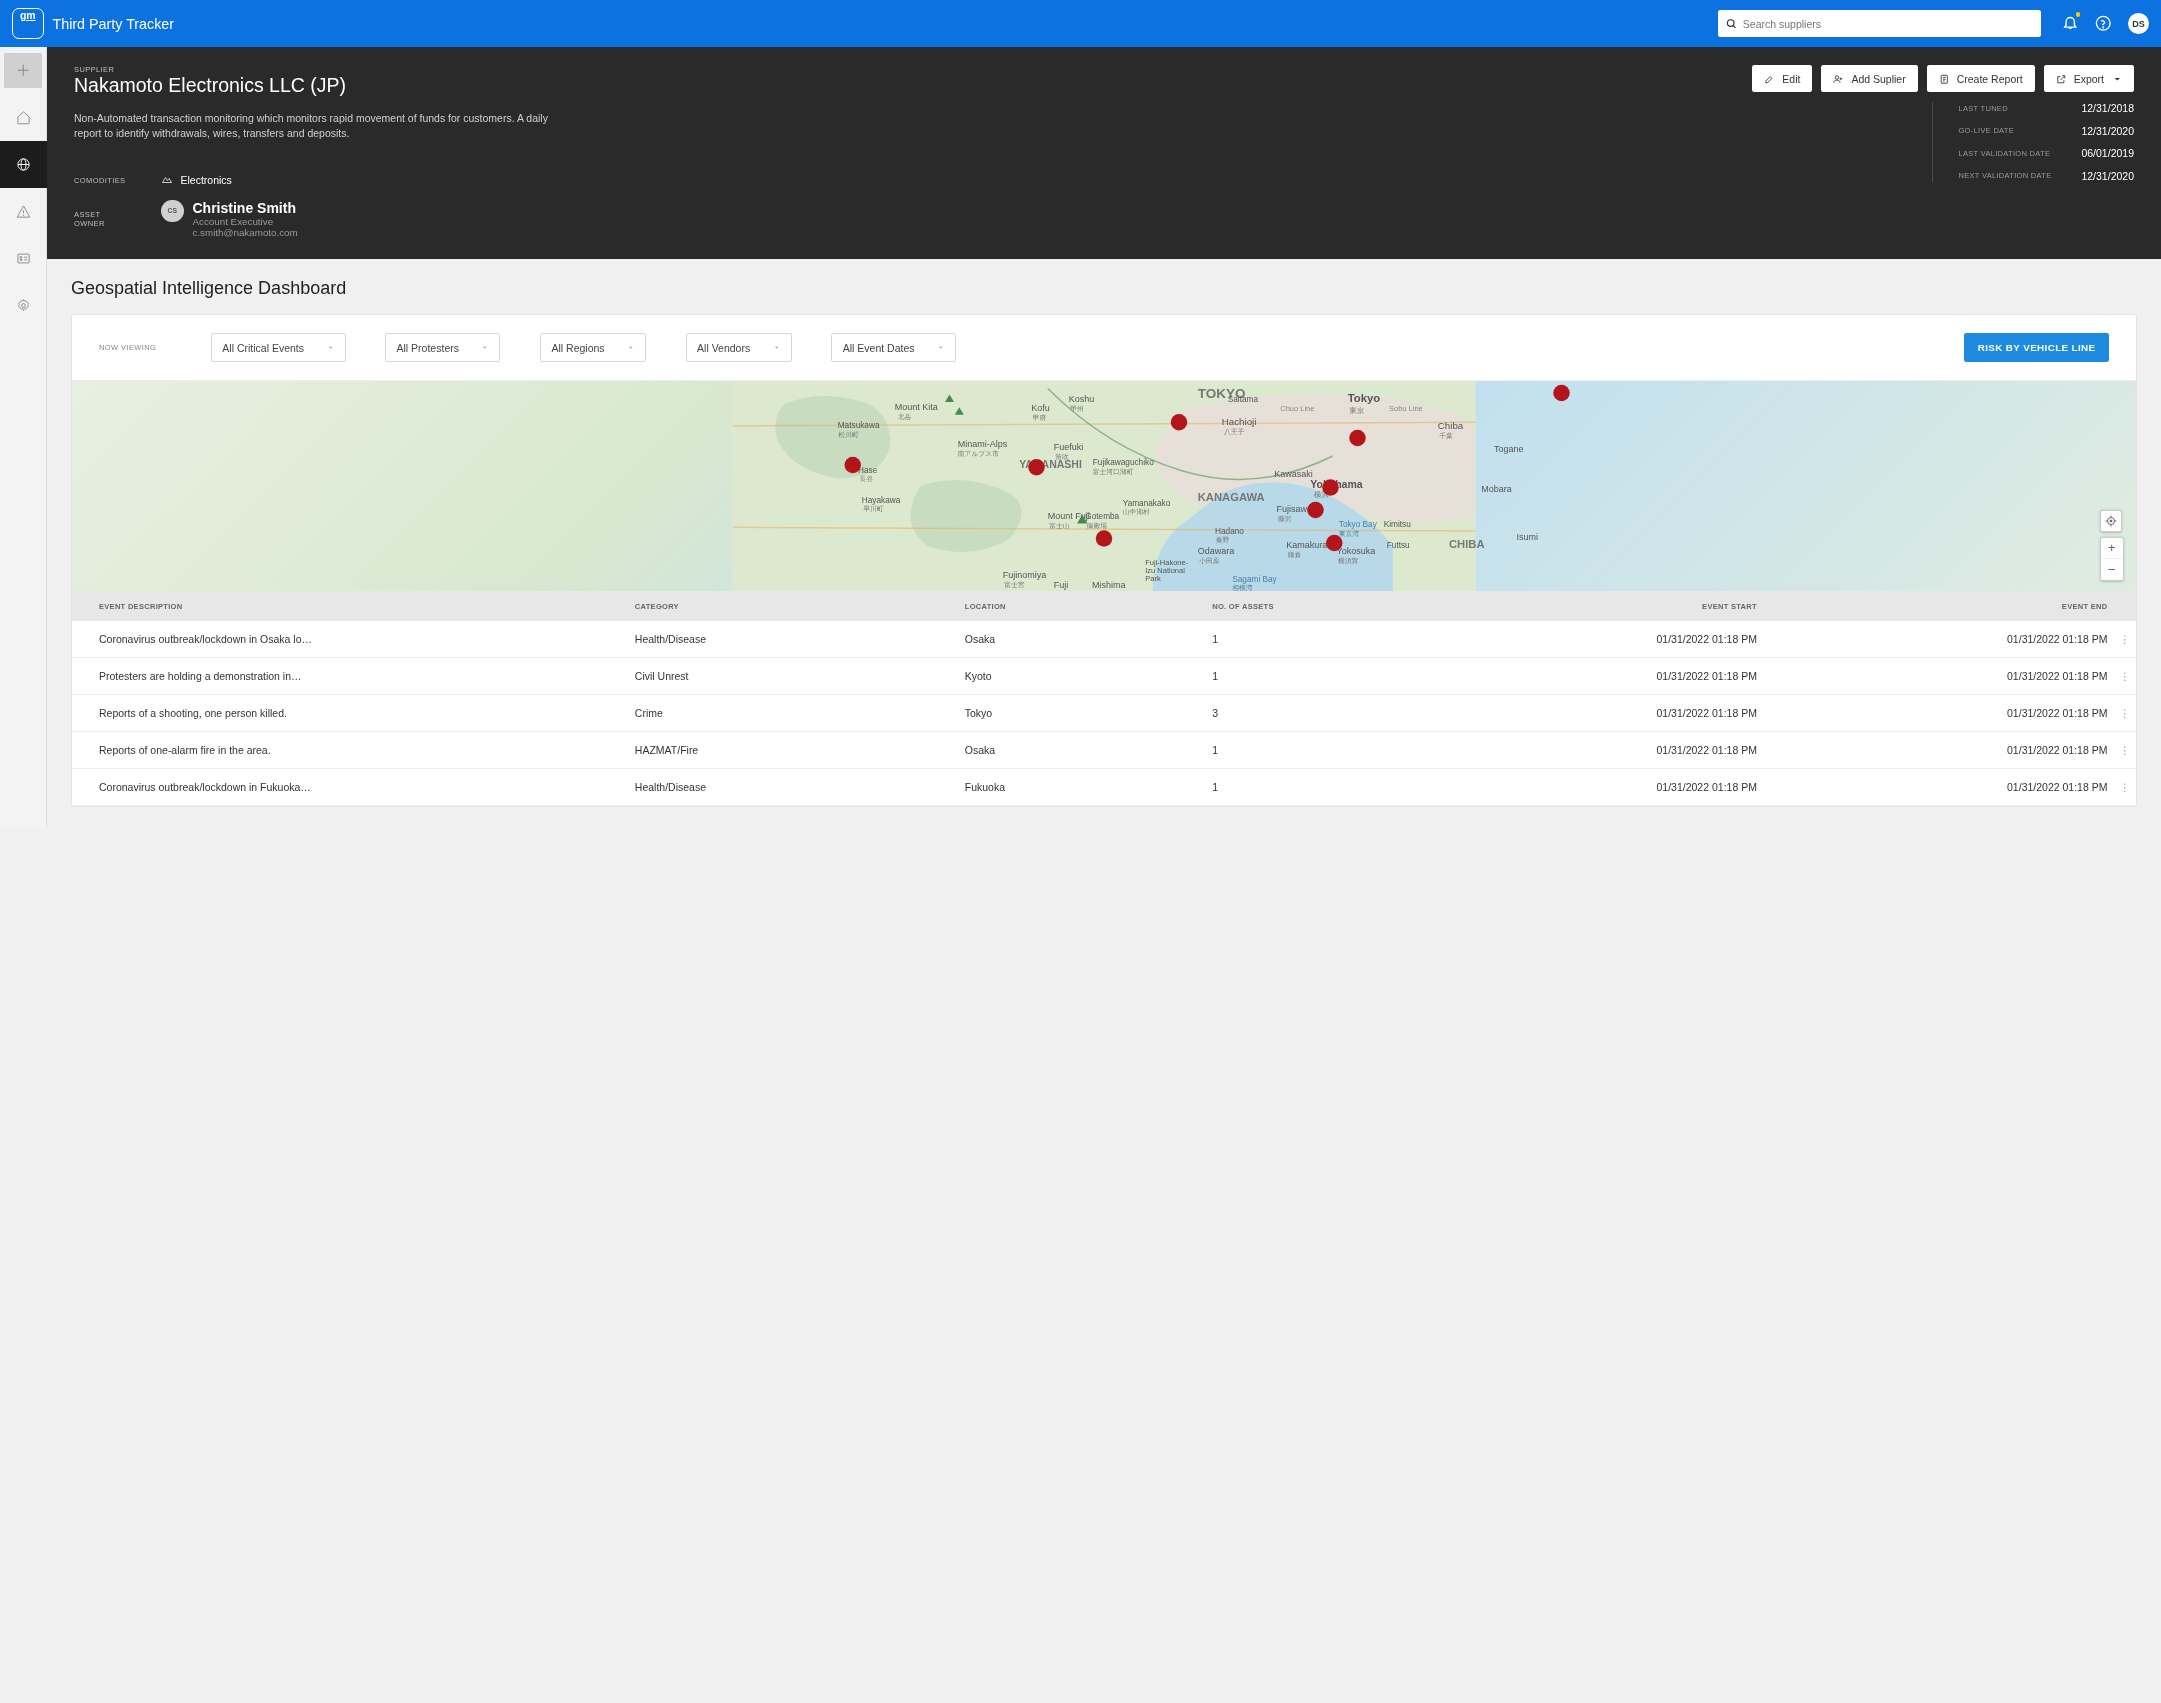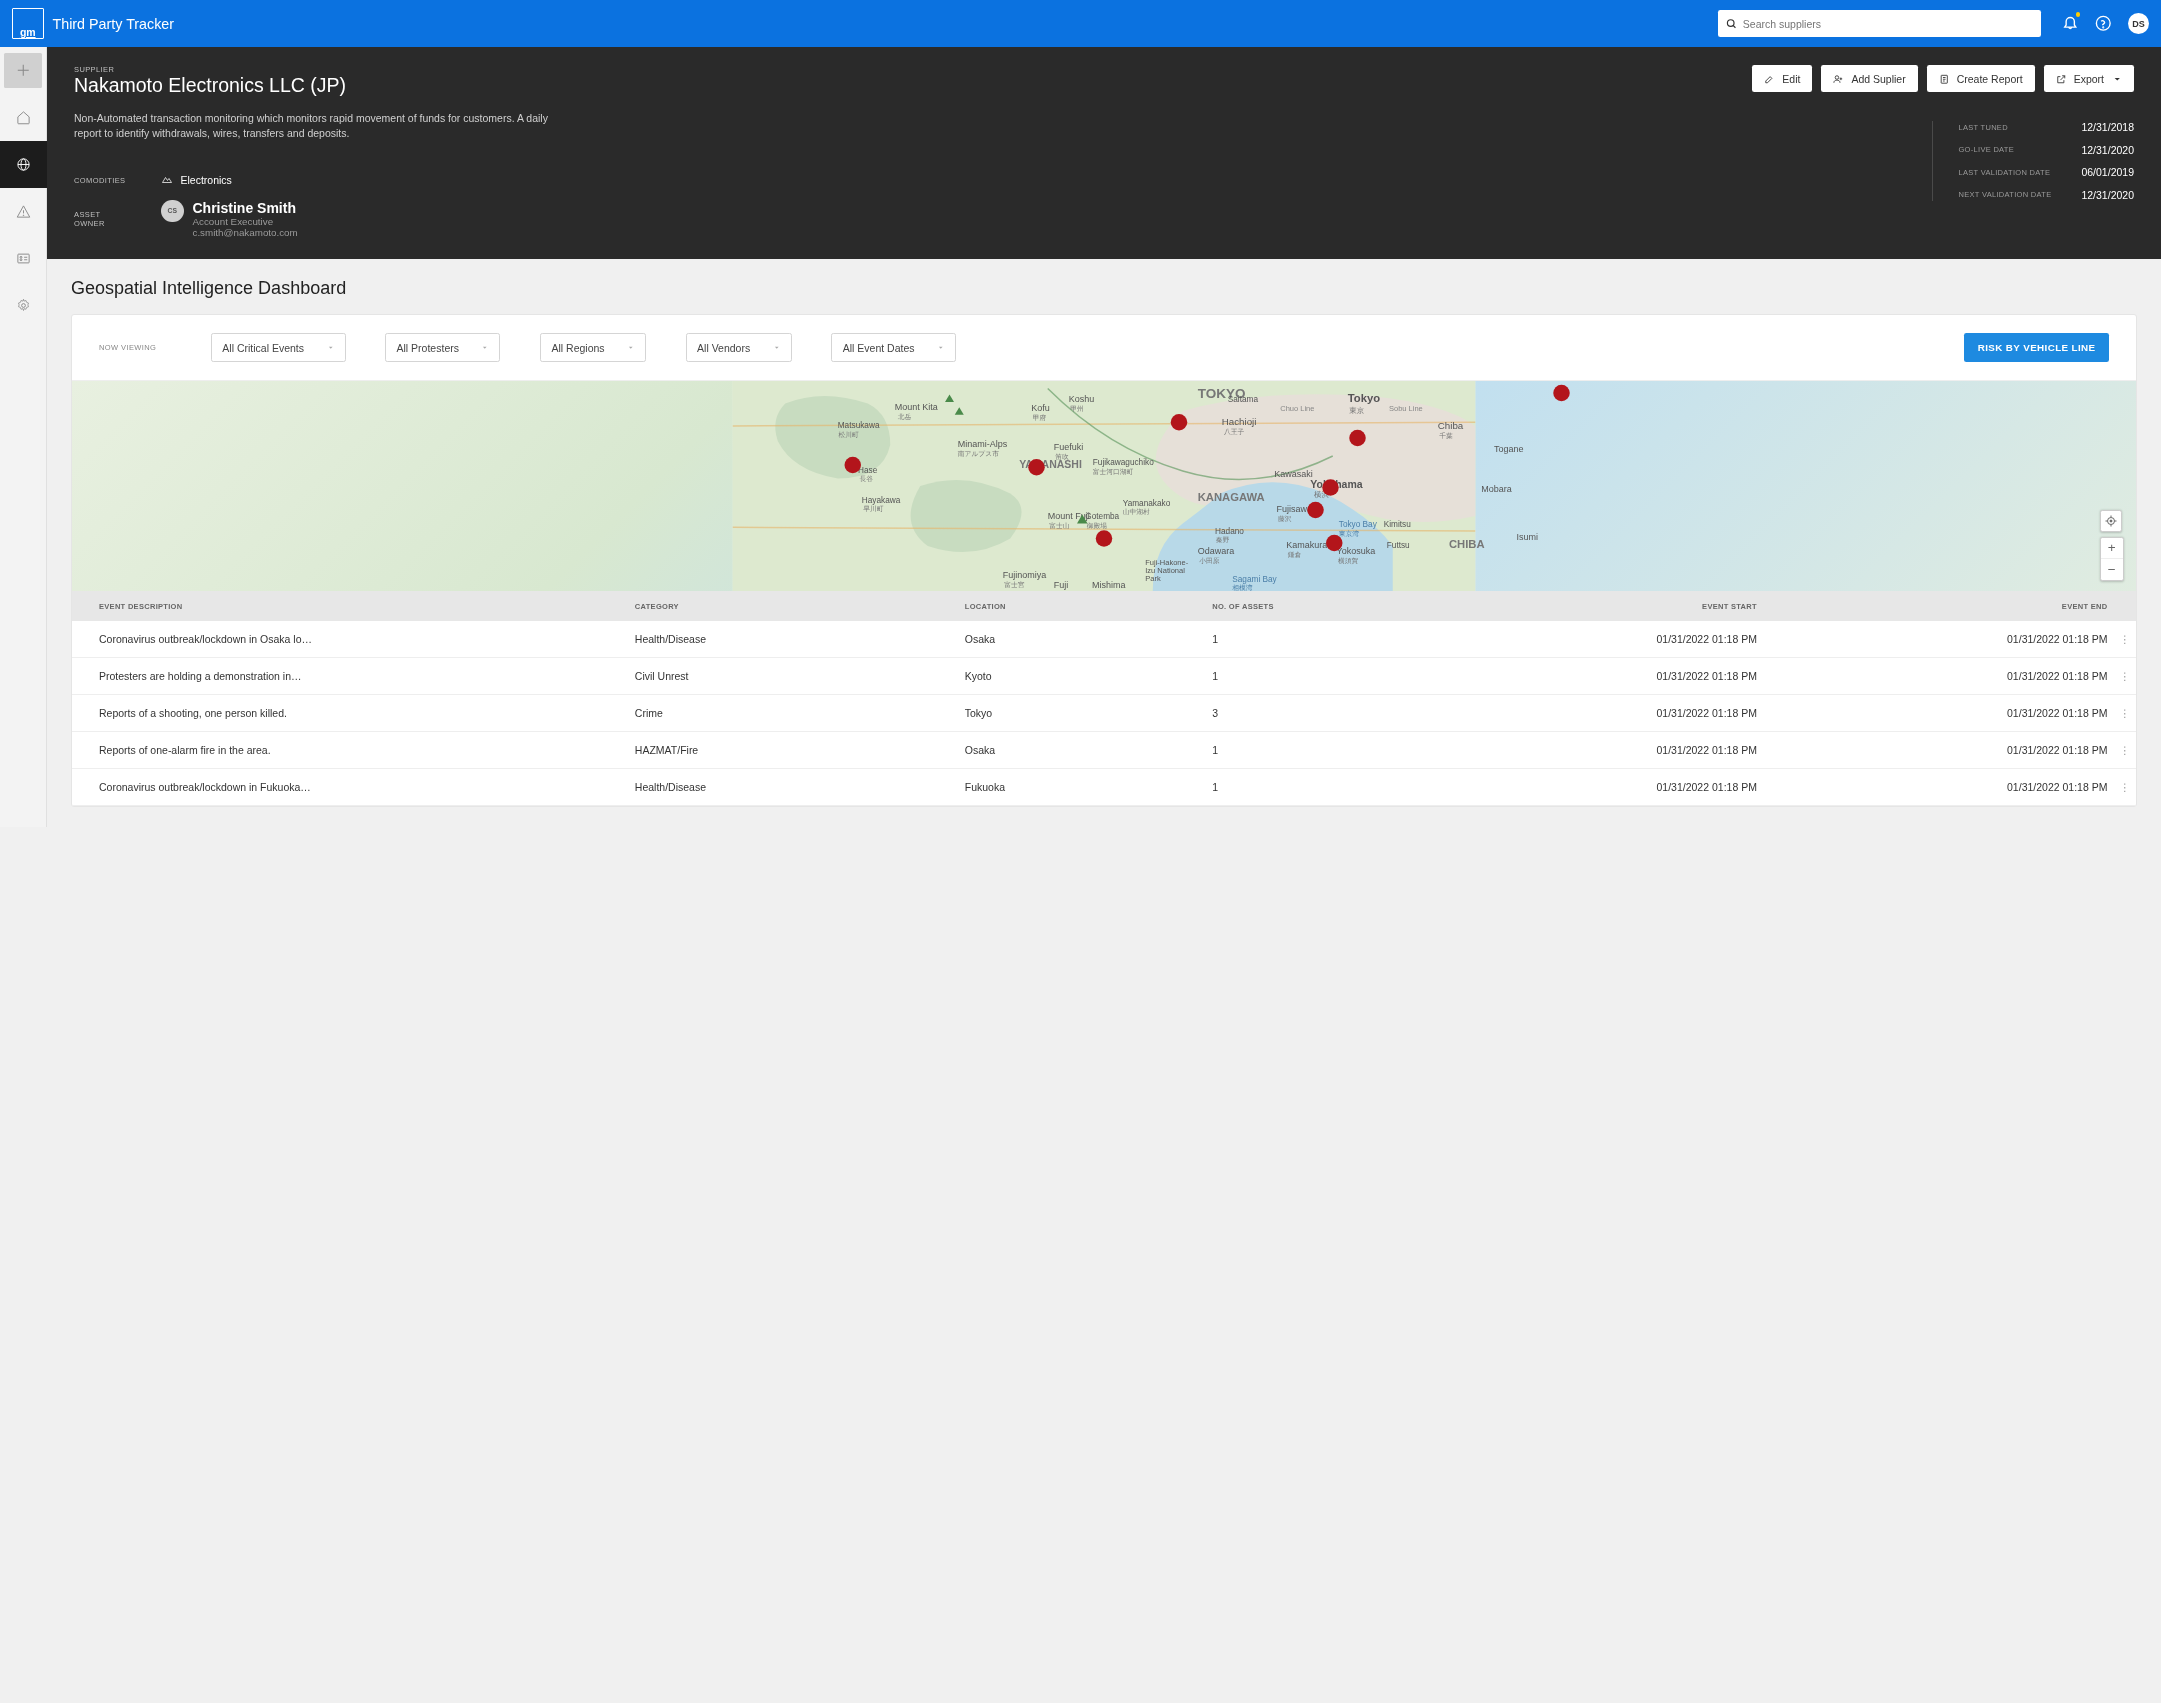--- a/index.html
+++ b/index.html
@@ -1,18 +1,18 @@
 <!DOCTYPE html>
 <html style="font-size:12px"><head>
 <meta charset="utf-8">
 <style>
 * { box-sizing: border-box; margin: 0; padding: 0; }
 body { font-family: Arial, Helvetica, sans-serif; background: #f0f0f0; color: #333; }
 .topbar { background: #0b72e0; height: 47px; display: flex; align-items: center; padding: 0 12px; color: #fff; }
-.logo-box { width: 31.5px; height: 31.5px; border: 1.5px solid #fff; border-radius: 1px; display: flex; align-items: flex-end; justify-content: center; margin-right: 9px; }
+.logo-box { width: 31.5px; height: 31.5px; border: 1.5px solid #fff; border-radius: 7px; display: flex; align-items: flex-start; justify-content: center; margin-right: 9px; }
 .app-title { font-size: 14.3px; font-weight: 500; }
 .spacer { flex: 1; }
 .search-wrap { background: #fff; border-radius: 2.3px; display: flex; align-items: center; width: 323px; height: 27px; padding: 0 7.5px; margin-right: 21px; }
 .search-wrap input { border: none; outline: none; width: 100%; font-size: 10.5px; color: #666; background: transparent; }
 .top-icons { display: flex; align-items: center; gap: 16.5px; }
 .bell-wrap { position: relative; }
 .bell-dot { position: absolute; top: -1.5px; right: -1.5px; width: 4.5px; height: 4.5px; background: #ffcc00; border-radius: 50%; }
 .avatar-circle { width: 21px; height: 21px; background: #fff; color: #333; border-radius: 50%; display: flex; align-items: center; justify-content: center; font-size: 9px; font-weight: 600; }
 .shell { display: flex; }
 .sidebar { width: 47px; background: #f3f3f3; display: flex; flex-direction: column; align-items: center; gap: 0; border-right: 0.8px solid #e0e0e0; }
@@ -27,21 +27,21 @@
 .hero-desc { font-size: 10.5px; color: #d0d0d0; margin-top: 13.5px; max-width: 495px; line-height: 1.5; }
 .meta-row { display: flex; align-items: center; margin-top: 32px; gap: 42px; }
 .meta-block { display: flex; align-items: flex-start; gap: 9px; }
 .owner-avatar { width: 22.5px; height: 22.5px; border-radius: 50%; background: #d0d0d0; color: #555; display: flex; align-items: center; justify-content: center; font-size: 6.8px; font-weight: 600; }
 .owner-name { font-size: 14px; font-weight: 600; }
 .owner-sub { font-size: 9.8px; color: #9a9a9a; }
 .hero-right { display: flex; flex-direction: column; align-items: flex-end; }
 .hero-buttons { display: flex; gap: 9px; }
 .btn-white { background: #fff; color: #333; border: none; border-radius: 2.3px; padding: 7.5px 12px; font-size: 10.5px; font-weight: 500; display: flex; align-items: flex-end; gap: 7.5px; cursor: pointer; }
 .btn-white svg { width: 10.5px; height: 10.5px; }
-.date-grid { margin-top: 29px; padding-left: 25.5px; border-left: 0.8px solid #4a4a4a; display: grid; grid-template-columns: auto auto; row-gap: 10.5px; column-gap: 30px; align-items: center; }
+.date-grid { margin-top: 10px; padding-left: 25.5px; border-left: 0.8px solid #4a4a4a; display: grid; grid-template-columns: auto auto; row-gap: 10.5px; column-gap: 30px; align-items: center; }
 .date-label { font-size: 7.5px; color: #9a9a9a; letter-spacing: 0.3px; }
 .date-val { font-size: 10.5px; font-weight: 500; text-align: right; }
 .content { padding: 19.5px 24px; }
 .section-title { font-size: 18px; font-weight: 500; color: #222; margin-bottom: 15px; }
 .card { background: #fff; border-radius: 3px; border: 0.8px solid #e5e5e5; }
 .filter-bar { display: flex; align-items: center; padding: 18px 27px; gap: 13.5px; border-bottom: 0.8px solid #eee; }
 .filter-label { font-size: 7.5px; letter-spacing: 0.4px; color: #888; margin-right: 15px; }
 .dropdown { border: 0.8px solid #d5d5d5; background: #fff; border-radius: 2.3px; padding: 7.5px 10.5px; font-size: 10.5px; display: flex; align-items: center; gap: 22.5px; cursor: pointer; color: #444; min-width: 95px; justify-content: space-between; margin-left: 26px; }
 .dropdown svg { width: 7.5px; height: 7.5px; fill: #aaa; }
 .btn-blue { background: #1e8ae0; color: #fff; border: none; border-radius: 2.3px; padding: 9px 13.5px; font-size: 9.8px; font-weight: 600; letter-spacing: 0.4px; cursor: pointer; }

